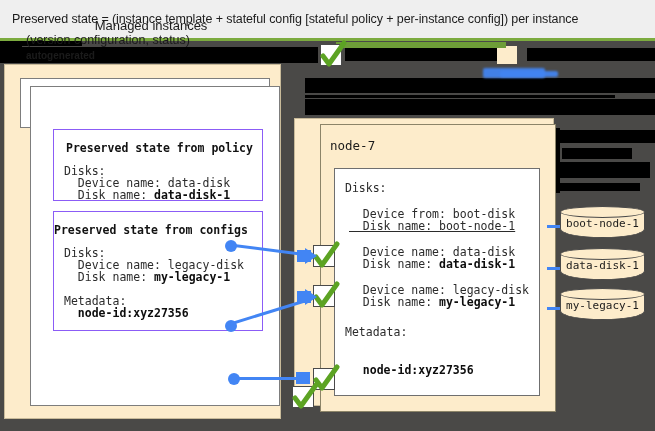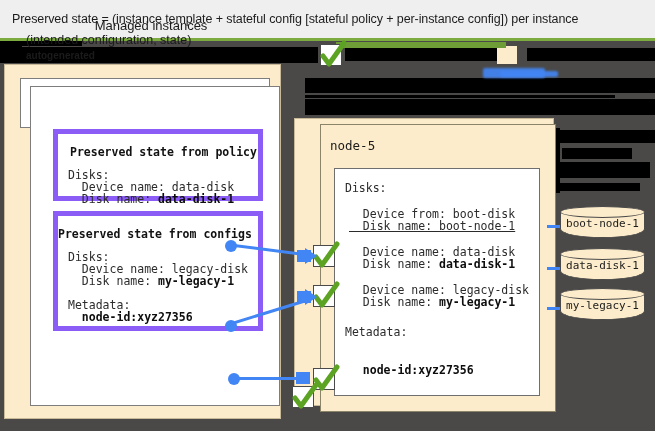--- a/index.html
+++ b/index.html
@@ -39,21 +39,21 @@
   }
   .instance-box{
     position:absolute;left:30px;top:86px;width:250px;height:320px;
     background:#fff;border:1px solid #7d7d7d;box-sizing:border-box;
   }
   .mono{font-family:"DejaVu Sans Mono","Liberation Mono",monospace;}
   .instance-title{
     position:absolute;left:12px;top:14px;font-size:12.5px;color:#1b1b1b;
   }
   .sub-box{
-    position:absolute;background:#fff;border:5px solid #8b5cf6;box-sizing:border-box;
+    position:absolute;background:#fff;border:1px solid #8b5cf6;box-sizing:border-box;
   }
   .sb-title{font-size:11.5px;font-weight:bold;color:#121212;}
   .sb-line{font-size:11.5px;color:#2b2b2b;line-height:14px;white-space:pre;}
   .sb-line b{color:#0d0d0d;}
 
   
   .panel-right{
     position:absolute;left:294px;top:118px;width:260px;height:288px;
     background:#fdeccb;border:1px solid #c9bb9a;box-sizing:border-box;
   }
@@ -134,21 +134,21 @@
   <div class="check" style="left:320px;top:44px;">
     <svg width="28" height="30" viewBox="0 0 28 30">
         <path d="M4 16 L10 24 L25 3" stroke="#5ca323" stroke-width="5" fill="none" stroke-linecap="round" stroke-linejoin="round"></path>
       </svg>
   </div>
 
   <div class="panel-left"></div>
 
   <div class="panel-head">
     <div class="l1">Managed instances</div>
-    <div class="l2">(intended configuration, state)</div>
+    <div class="l2">(version configuration, status)</div>
     <div class="l3">autogenerated</div>
   </div>
 
   <div class="white-outer"></div>
 
   <div class="instance-box">
 
     <div class="sub-box" style="left:22px;top:42px;width:210px;height:72px;">
       <div class="mono sb-title" style="position:absolute;left:12px;top:11px;">Preserved state from policy</div>
       <div class="mono sb-line" style="position:absolute;left:10px;top:34px;">Disks:</div>
@@ -161,21 +161,21 @@
       <div class="mono sb-line" style="position:absolute;left:10px;top:34px;">Disks:</div>
       <div class="mono sb-line" style="position:absolute;left:10px;top:46px;">  Device name: legacy-disk</div>
       <div class="mono sb-line" style="position:absolute;left:10px;top:58px;"><span>  Disk name: </span><b>my-legacy-1</b></div>
       <div class="mono sb-line" style="position:absolute;left:10px;top:82px;">Metadata:</div>
       <div class="mono sb-line" style="position:absolute;left:10px;top:94px;font-weight:bold;color:#0d0d0d;">  node-id:xyz27356</div>
     </div>
   </div>
 
   <div class="panel-right"></div>
   <div class="panel-right-inner"></div>
-  <div class="rnode-title mono">node-5</div>
+  <div class="rnode-title mono">node-7</div>
 
   <div class="right-white">
     <div class="mono rw-line" style="left:10px;top:12px;">Disks:</div>
 
     <div class="mono rw-line" style="left:14px;top:38px;">  Device from: boot-disk</div>
     <div class="mono rw-line" style="left:14px;top:50px;text-decoration:underline;"><span>  Disk name: </span><span>boot-node-1</span></div>
 
     <div class="mono rw-line" style="left:14px;top:76px;">  Device name: data-disk</div>
     <div class="mono rw-line" style="left:14px;top:88px;"><span>  Disk name: </span><b>data-disk-1</b></div>
 

